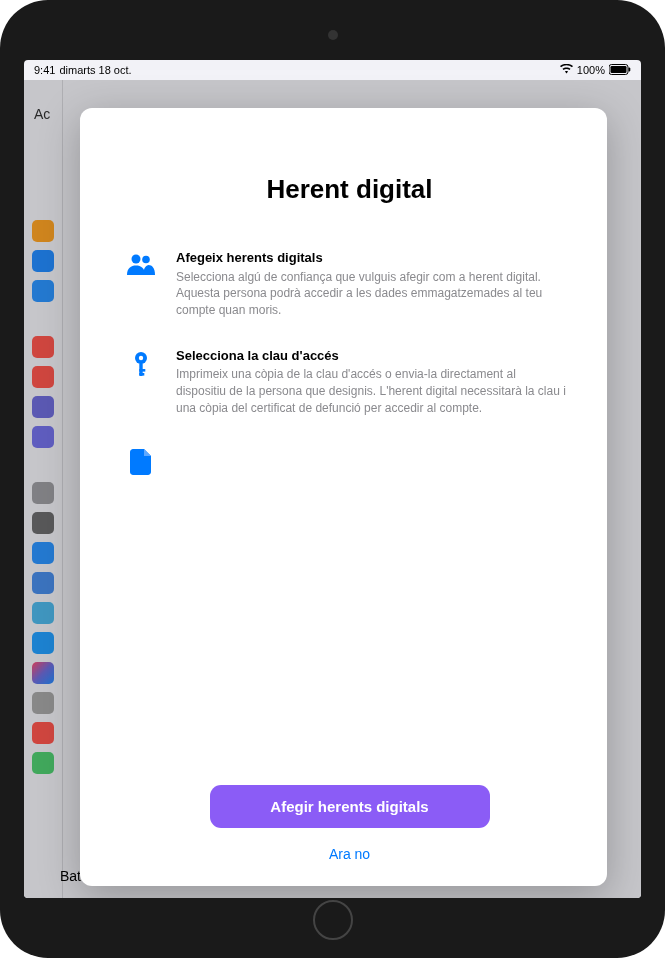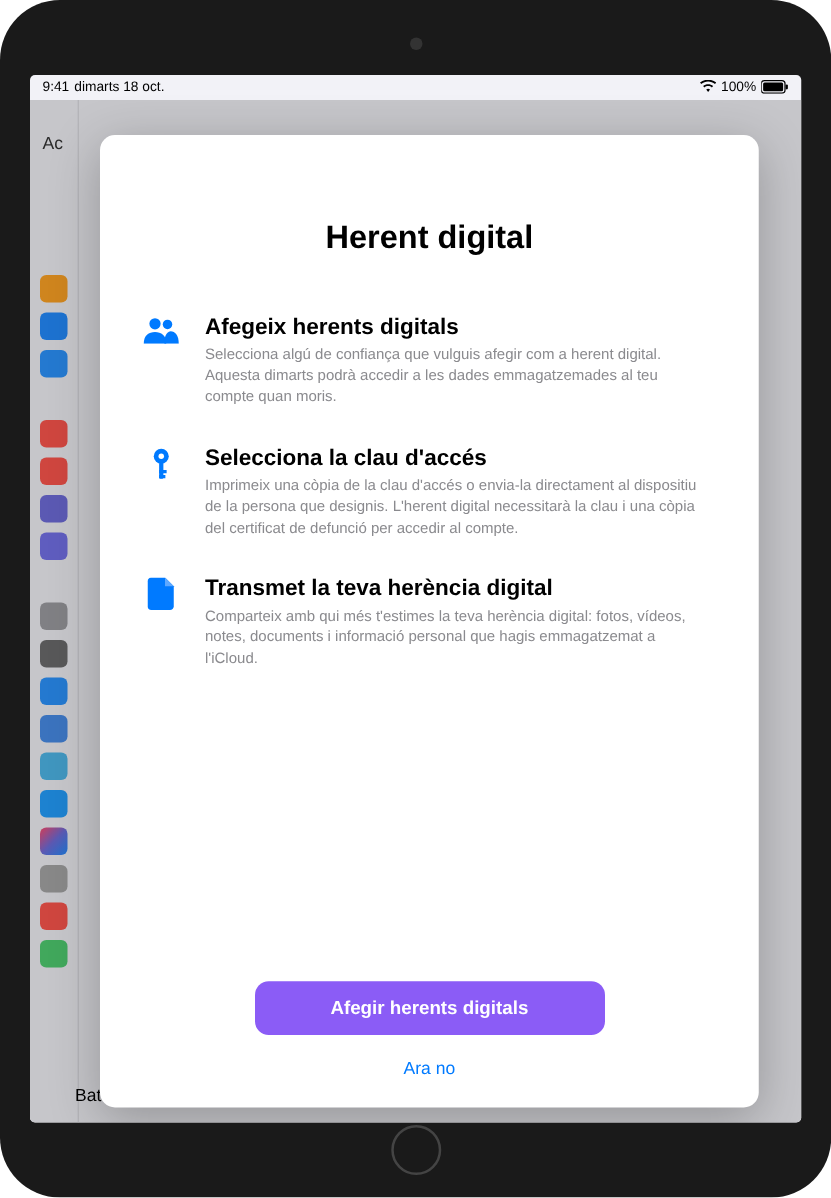--- a/index.html
+++ b/index.html
@@ -149,21 +149,21 @@
       position: absolute;
       top: 48px;
       left: 56px;
       right: 34px;
       bottom: 12px;
       background: #fff;
       border-radius: 12px;
       box-shadow: 0 10px 40px rgba(0,0,0,0.25);
       display: flex;
       flex-direction: column;
-      padding: 28px 26px 20px 26px;
+      padding: 28px 26px 20px 38px;
       z-index: 10;
     }
     .modal-overlay {
       position: absolute;
       top: 20px;
       left: 0;
       right: 0;
       bottom: 0;
       background: rgba(0,0,0,0.18);
       z-index: 5;
@@ -194,21 +194,21 @@
       justify-content: center;
       padding-top: 4px;
     }
     .info-icon svg {
       fill: #007aff;
     }
     .info-text {
       flex: 1;
     }
     .info-heading {
-      font-size: 18px;
+      font-size: 13px;
       font-weight: 600;
       color: #000;
       margin-bottom: 2px;
       line-height: 1.35;
     }
     .info-desc {
       font-size: 12px;
       color: #8a8a8e;
       line-height: 1.4;
     }
@@ -313,21 +313,21 @@
           <div class="info-icon">
             <svg width="30" height="22" viewBox="0 0 30 22">
                 <circle cx="10" cy="6" r="4.5"></circle>
                 <circle cx="20" cy="6.5" r="3.8"></circle>
                 <path d="M1 22 C1 15 5 12.5 10 12.5 C15 12.5 19 15 19 22 Z"></path>
                 <path d="M17.5 22 C17.5 16.5 18.5 13 22.5 12 C26 12 29 15 29 22 Z"></path>
               </svg>
           </div>
           <div class="info-text">
             <div class="info-heading">Afegeix herents digitals</div>
-            <div class="info-desc">Selecciona algú de confiança que vulguis afegir com a herent digital. Aquesta dimarts podrà accedir a les dades emmagatzemades al teu compte quan moris.</div>
+            <div class="info-desc">Selecciona algú de confiança que vulguis afegir com a herent digital. Aquesta persona podrà accedir a les dades emmagatzemades al teu compte quan moris.</div>
           </div>
         </div>
 
         <div class="info-row">
           <div class="info-icon">
             <svg width="24" height="26" viewBox="0 0 24 26">
                 <circle cx="12" cy="7" r="6" fill="#007aff"></circle>
                 <circle cx="12" cy="7" r="2.2" fill="#fff"></circle>
                 <rect x="10.3" y="12" width="3.4" height="13" rx="1" fill="#007aff"></rect>
                 <rect x="10.3" y="18" width="6" height="2.6" fill="#007aff"></rect>
@@ -340,24 +340,20 @@
           </div>
         </div>
 
         <div class="info-row">
           <div class="info-icon">
             <svg width="22" height="26" viewBox="0 0 22 26">
                 <path d="M3 0 L14 0 L21 7 L21 23 C21 24.6 19.6 26 18 26 L3 26 C1.4 26 0 24.6 0 23 L0 3 C0 1.4 1.4 0 3 0 Z" fill="#007aff"></path>
                 <path d="M14 0 L14 7 L21 7 Z" fill="#5ea8ff"></path>
               </svg>
           </div>
-          <div class="info-text">
-            <div class="info-heading">Transmet la teva herència digital</div>
-            <div class="info-desc">Comparteix amb qui més t'estimes la teva herència digital: fotos, vídeos, notes, documents i informació personal que hagis emmagatzemat a l'iCloud.</div>
-          </div>
         </div>
 
       </div>
 
       <div class="modal-footer">
         <button class="primary-btn">Afegir herents digitals</button>
         <button class="secondary-btn">Ara no</button>
       </div>
     </div>
 

